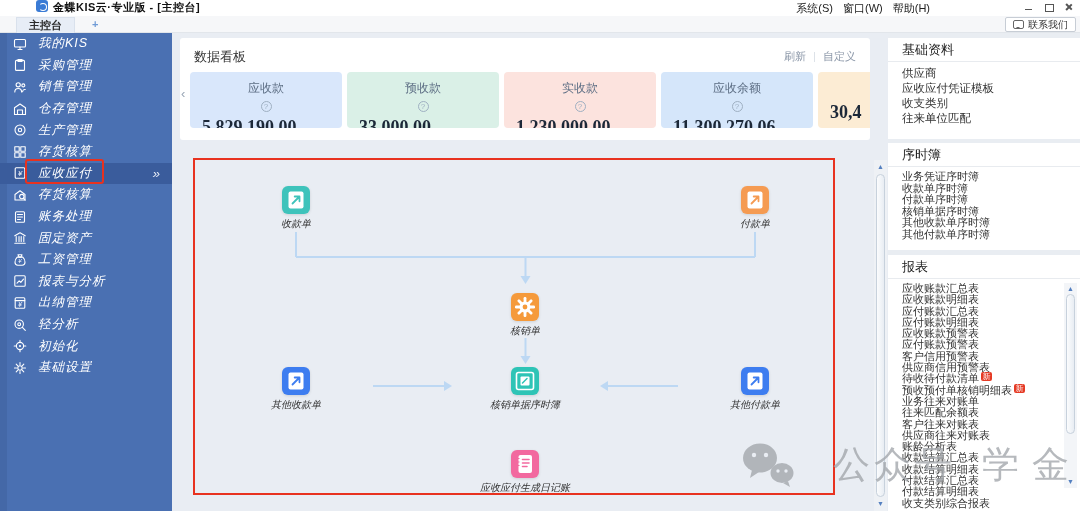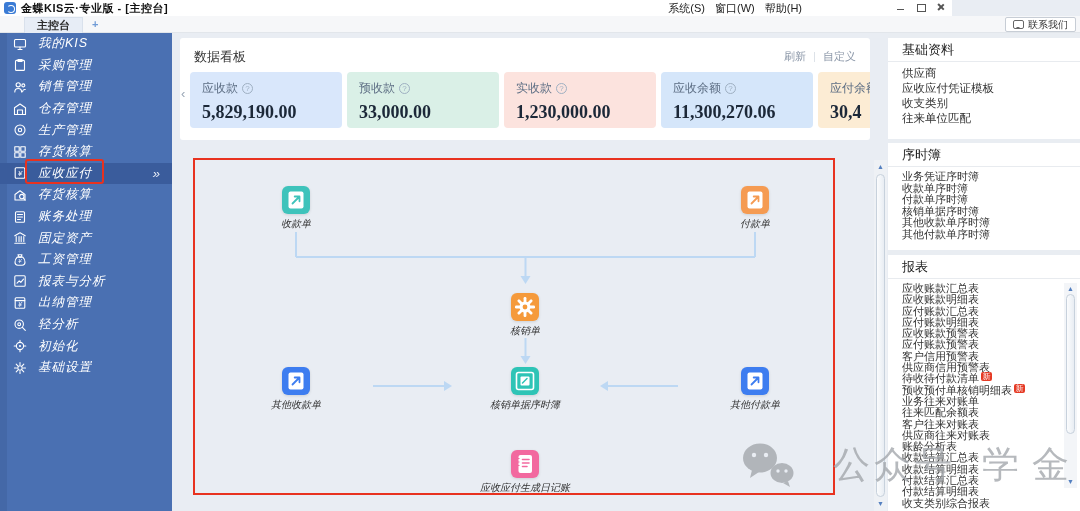--- a/index.html
+++ b/index.html
@@ -1,36 +1,36 @@
 <!DOCTYPE html>
 <html><head>
 <meta charset="utf-8">
 <style>
   html,body{margin:0;padding:0;background:#d7dde5;}
   .screen{position:relative;width:1080px;height:511px;overflow:hidden;background:#e9edf3;
     font-family:"Liberation Sans","DejaVu Sans",sans-serif;color:#333;}
   .screen *{box-sizing:border-box;}
 
   
-  .titlebar{position:absolute;left:0;top:0;width:952px;height:16px;background:#fff;display:flex;align-items:center;}
+  .titlebar{position:absolute;left:0;top:0;width:1080px;height:16px;background:#fff;display:flex;align-items:flex-start;padding-left:32px;}
   .app-icon{width:12px;height:12px;margin:0 5px 0 4px;border-radius:3px;background:#3a7bd5;display:inline-block;position:relative;}
   .app-icon::after{content:"";position:absolute;left:3px;top:3px;width:6px;height:6px;border-radius:50%;border:1.5px solid #fff;border-left-color:transparent;}
   .win-title{font-size:11px;font-weight:bold;color:#111;letter-spacing:.5px;}
   .menus{position:absolute;right:150px;top:0;height:16px;display:flex;align-items:center;gap:10px;}
   .menu-item{font-size:11px;color:#222;cursor:default;}
   .win-controls{position:absolute;right:6px;top:2px;display:flex;gap:10px;align-items:center;}
   .wc{width:10px;height:10px;position:relative;display:inline-block;}
   .wc-min::after{content:"";position:absolute;left:1px;bottom:2px;width:7px;height:1px;background:#555;}
   .wc-max::after{content:"";position:absolute;left:1px;top:2px;width:7px;height:6px;border:1px solid #555;}
   .wc-close::before,.wc-close::after{content:"";position:absolute;left:4px;top:1px;width:1.5px;height:8px;background:#555;}
   .wc-close::before{transform:rotate(45deg);} .wc-close::after{transform:rotate(-45deg);}
 
   
   .tabbar{position:absolute;left:0;top:16px;width:1080px;height:17px;background:#f6f7f9;border-bottom:1px solid #e2e6eb;}
-  .tab{position:absolute;left:24px;top:1px;height:16px;padding:0 12px;background:#e7edf6;border:1px solid #d9e1ec;border-bottom:none;
+  .tab{position:absolute;left:16px;top:1px;height:16px;padding:0 12px;background:#e7edf6;border:1px solid #d9e1ec;border-bottom:none;
     font-size:11px;font-weight:bold;color:#2c2c2c;line-height:15px;}
   .tab-plus{position:absolute;left:92px;top:1px;font-size:11px;font-weight:bold;color:#6f9bd6;line-height:15px;cursor:pointer;}
   .contact{position:absolute;right:4px;top:1px;height:15px;background:#fff;border:1px solid #c7cdd5;border-radius:2px;
     font-size:10px;color:#333;display:flex;align-items:center;gap:4px;padding:0 7px;cursor:pointer;font-family:inherit;}
   .bubble-icon{width:11px;height:9px;display:inline-block;position:relative;border:1px solid #666;border-radius:2px;}
   .bubble-icon::after{content:"";position:absolute;left:2px;bottom:-3px;border:2px solid transparent;border-top-color:#666;}
 
   
   .sidebar{position:absolute;left:0;top:33px;width:172px;height:478px;background:#4a70b2;box-shadow:inset 7px 0 0 rgba(20,40,80,.10);font-style:italic;}
   .side-item{height:21.6px;display:flex;align-items:center;padding-left:13px;cursor:pointer;position:relative;}
@@ -41,21 +41,21 @@
   .side-arrow{position:absolute;right:12px;color:#e9eef8;font-size:13px;}
   .sidebar-highlight{position:absolute;left:25px;top:126px;width:79px;height:25px;border:2px solid #e8321f;border-radius:3px;z-index:20;pointer-events:none;}
 
   
   .dash{position:absolute;left:180px;top:38px;width:690px;height:102px;background:#fff;border-radius:3px;overflow:hidden;}
   .dash-title{position:absolute;left:14px;top:10px;font-size:13px;color:#333;}
   .dash-links{position:absolute;right:14px;top:11px;font-size:11px;color:#8b97a8;display:flex;gap:8px;align-items:center;}
   .dash-links .lnk{cursor:pointer;}
   .vr{width:1px;height:10px;background:#dde2e8;display:inline-block;}
   .kpi-card{position:absolute;top:34px;width:152px;height:56px;border-radius:4px;padding:8px 12px;overflow:hidden;cursor:pointer;}
-  .kpi-label-row{font-size:12px;color:#5d6e84;display:flex;align-items:center;gap:4px;white-space:nowrap;}
+  .kpi-label-row{font-size:12px;color:#5d6e84;display:flex;align-items:center;gap:4px;white-space:nowrap;flex-direction:column;}
   .info-icon{width:11px;height:11px;border:1px solid #9fb0c2;border-radius:50%;font-size:8px;line-height:9px;text-align:center;color:#9fb0c2;flex:0 0 11px;}
   .kpi-value{margin-top:5px;font-family:"Liberation Serif","DejaVu Serif",serif;font-weight:bold;font-size:18px;color:#1c2838;white-space:nowrap;}
   .collapse-left{position:absolute;left:181px;top:86px;font-size:13px;color:#9aa7b6;z-index:5;cursor:pointer;}
 
   
   .flow-highlight{position:absolute;left:193px;top:158px;width:642px;height:337px;border:2px solid #e8321f;z-index:20;pointer-events:none;}
   .connectors{position:absolute;left:0;top:0;width:1080px;height:511px;pointer-events:none;}
   .flow-node{position:absolute;width:140px;text-align:center;cursor:pointer;}
   .node-icon{width:28px;height:28px;border-radius:6px;margin:0 auto;box-shadow:0 1px 3px rgba(0,0,0,.12);}
   .node-icon svg{width:28px;height:28px;display:block;}

